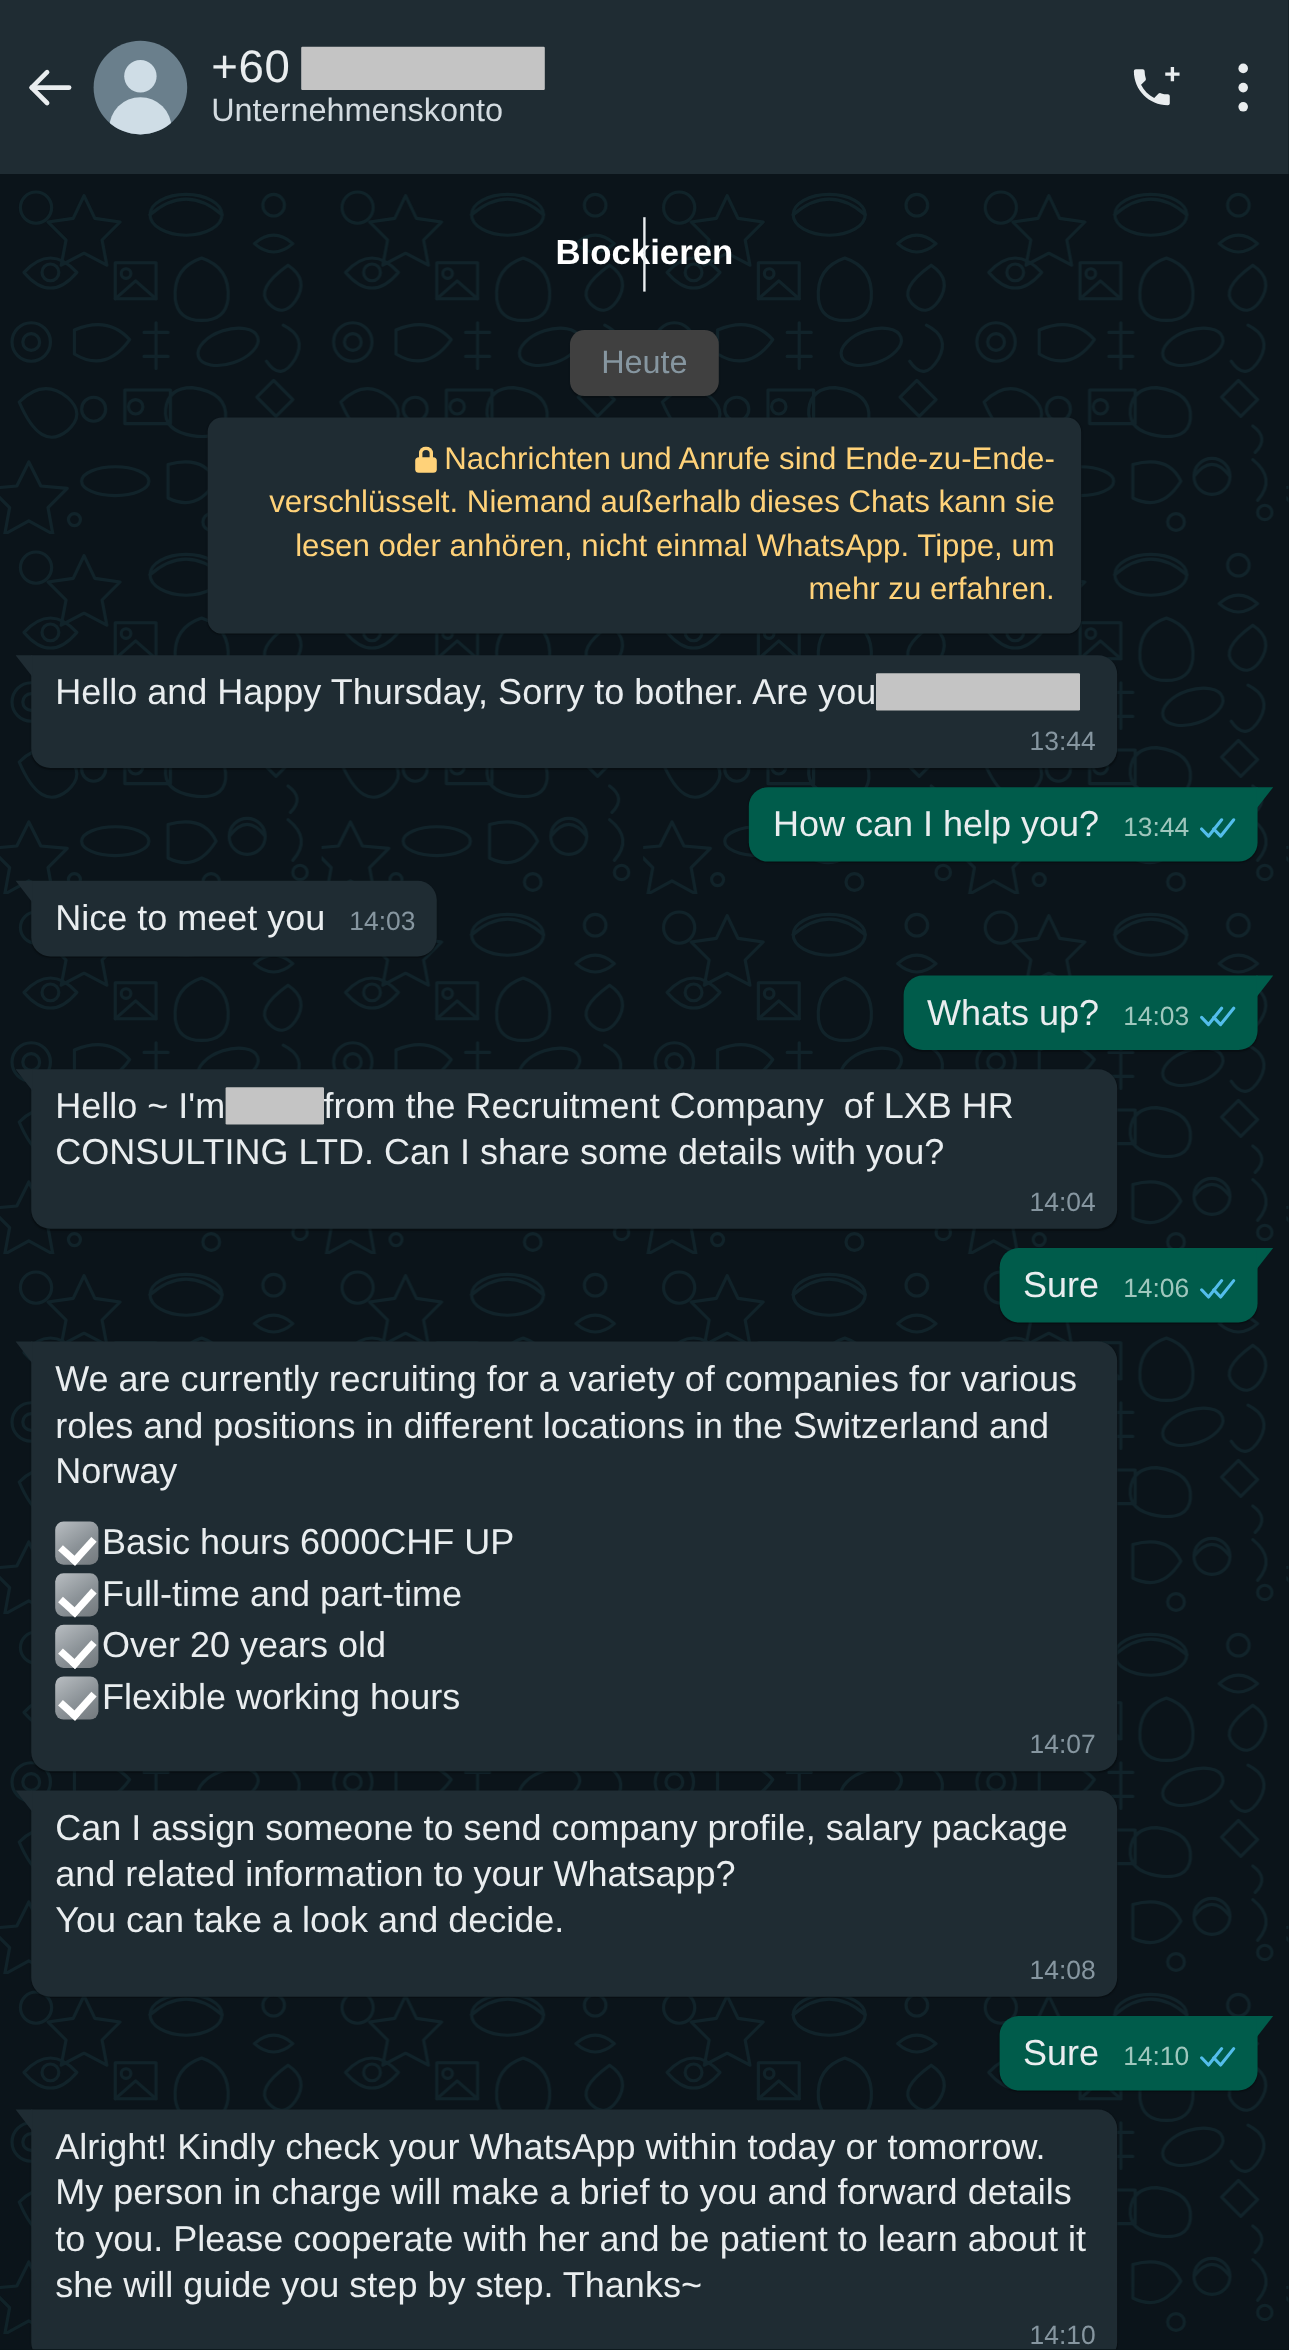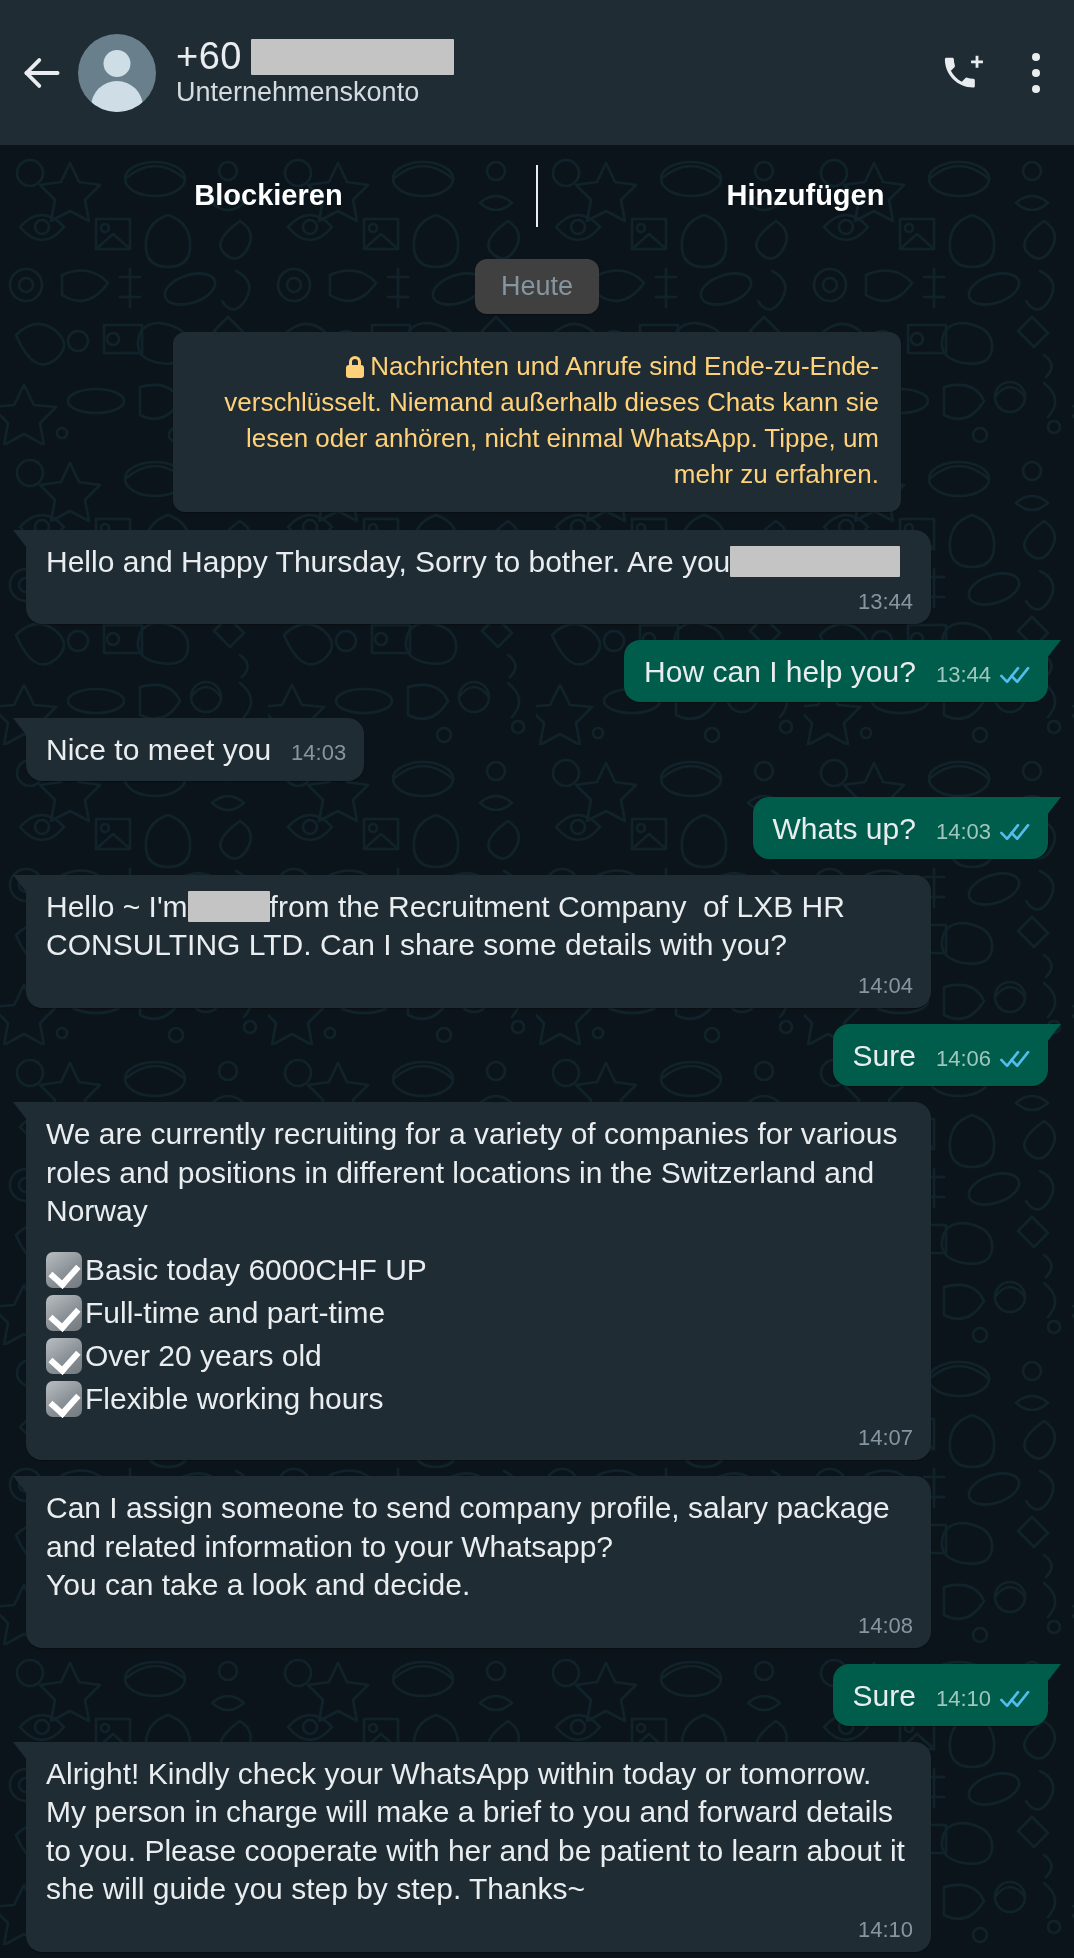--- a/index.html
+++ b/index.html
@@ -65,21 +65,21 @@
     background:#0b141a;
   }
   .doodle{
     position:absolute; inset:0;
     opacity:.40;
     pointer-events:none;
   }
   .chat-inner{
     position:relative; z-index:2;
     height:100%;
-    padding:0 0 8px 0;
+    padding:16px 0 8px 0;
   }
 
   
   .actions{
     height:100px;
     display:flex; align-items:center;
     position:relative;
   }
   .act{
     flex:1 1 0; text-align:center;
@@ -277,21 +277,20 @@
         </pattern>
       </defs>
       <rect width="1074" height="1813" fill="url(#dood)"></rect>
     </svg>
 
     <div class="chat-inner">
 
       <div class="actions">
         <div class="act">Blockieren</div>
         <div class="act-div"></div>
-        <div class="act">Hinzufügen</div>
       </div>
 
       <div class="date-row">
         <div class="date-chip">Heute</div>
       </div>
 
       <div class="enc-row">
         <div class="enc">
           <span class="lock"><span class="shk"></span><span class="bd"></span></span><span>Nachrichten und Anrufe sind Ende-zu-Ende-verschlüsselt. Niemand außerhalb dieses Chats kann sie lesen oder anhören, nicht einmal WhatsApp. Tippe, um mehr zu erfahren.</span>
         </div>
@@ -338,21 +337,21 @@
                       <polyline points="8.4,7.6 12.6,12 20.6,2"></polyline>
                     </svg></span></span></div>
             </div>
           </div>
           <div class="row in">
             <div class="bub in block wide">
               <div class="btext">We are currently recruiting for a variety of companies for various roles and positions in different locations in the Switzerland and Norway</div>
               <div class="cl">
                 <div class="cl-item">
                   <span class="cl-em"></span>
-                  <span class="cl-tx">Basic today 6000CHF UP</span>
+                  <span class="cl-tx">Basic hours 6000CHF UP</span>
                 </div>
                 <div class="cl-item">
                   <span class="cl-em"></span>
                   <span class="cl-tx">Full-time and part-time</span>
                 </div>
                 <div class="cl-item">
                   <span class="cl-em"></span>
                   <span class="cl-tx">Over 20 years old</span>
                 </div>
                 <div class="cl-item">

